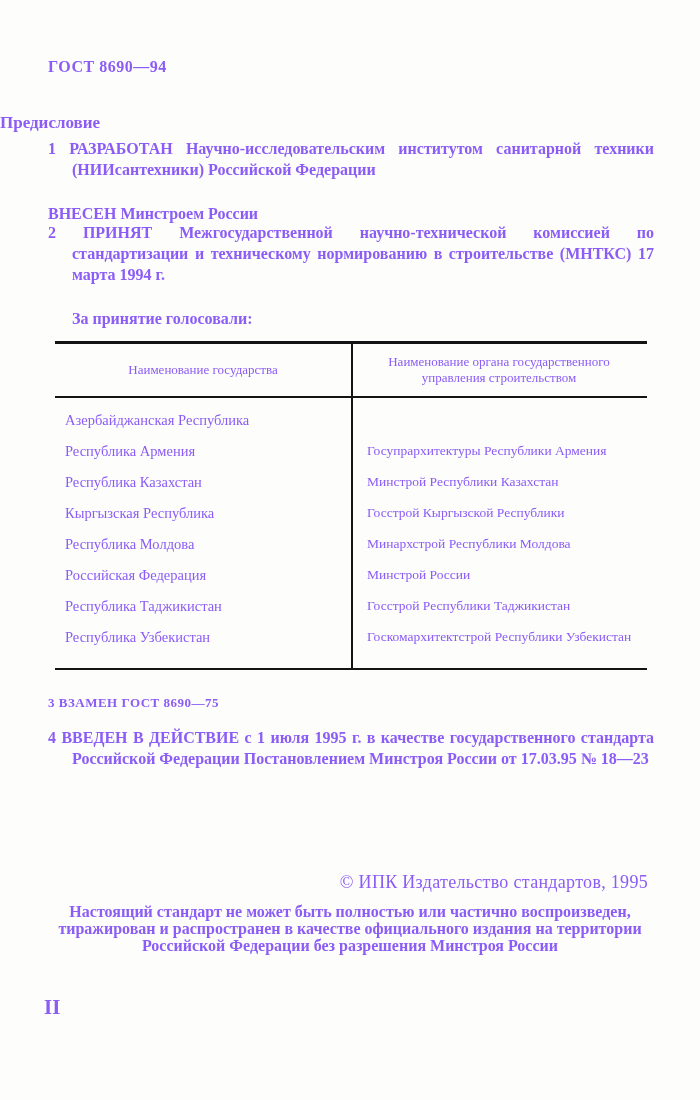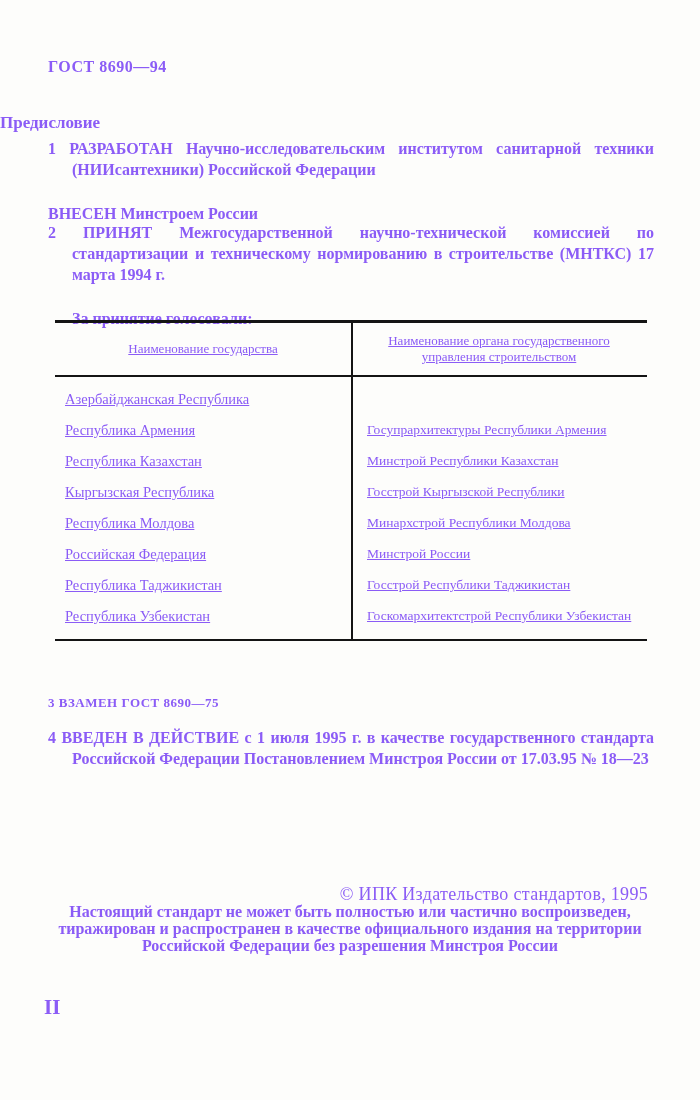--- a/index.html
+++ b/index.html
@@ -54,26 +54,25 @@
   .p-vnesen { top: 203px; }
   .p2 { top: 222px; }
   .p-vote {
     top: 308px;
     left: 72px;
     width: 400px;
     text-align: left;
   }
   .gtable {
     position: absolute;
-    top: 320px;
+    top: 341px;
     left: 55px;
     width: 592px;
     border-top: 3px solid #141414;
     border-bottom: 2px solid #141414;
-    text-decoration: underline;
   }
   .gtable .v-divider {
     position: absolute;
     left: 296px;
     top: 0;
     bottom: 0;
     width: 2px;
     background: #141414;
   }
   .thead {
@@ -91,21 +90,21 @@
   .th-left {
     width: 296px;
     padding: 0 20px;
     box-sizing: border-box;
   }
   .th-right {
     flex: 1;
     padding: 0 10px;
   }
   .tbody {
-    padding: 14px 0 0;
+    padding: 14px 0 8px;
   }
   .trow {
     display: flex;
     height: 31px;
     align-items: flex-start;
   }
   .td-left {
     width: 296px;
     box-sizing: border-box;
     padding-left: 10px;
@@ -131,21 +130,20 @@
     letter-spacing: 0.5px;
   }
   .p4 { top: 727px; }
   .copyright {
     position: absolute;
     top: 872px;
     right: 52px;
     font-size: 18px;
     font-weight: normal;
     letter-spacing: 0.3px;
-    margin-top: 12px;
   }
   .notice {
     position: absolute;
     top: 903px;
     left: 50px;
     width: 600px;
     text-align: center;
     font-size: 16px;
     font-weight: bold;
     line-height: 17px;

